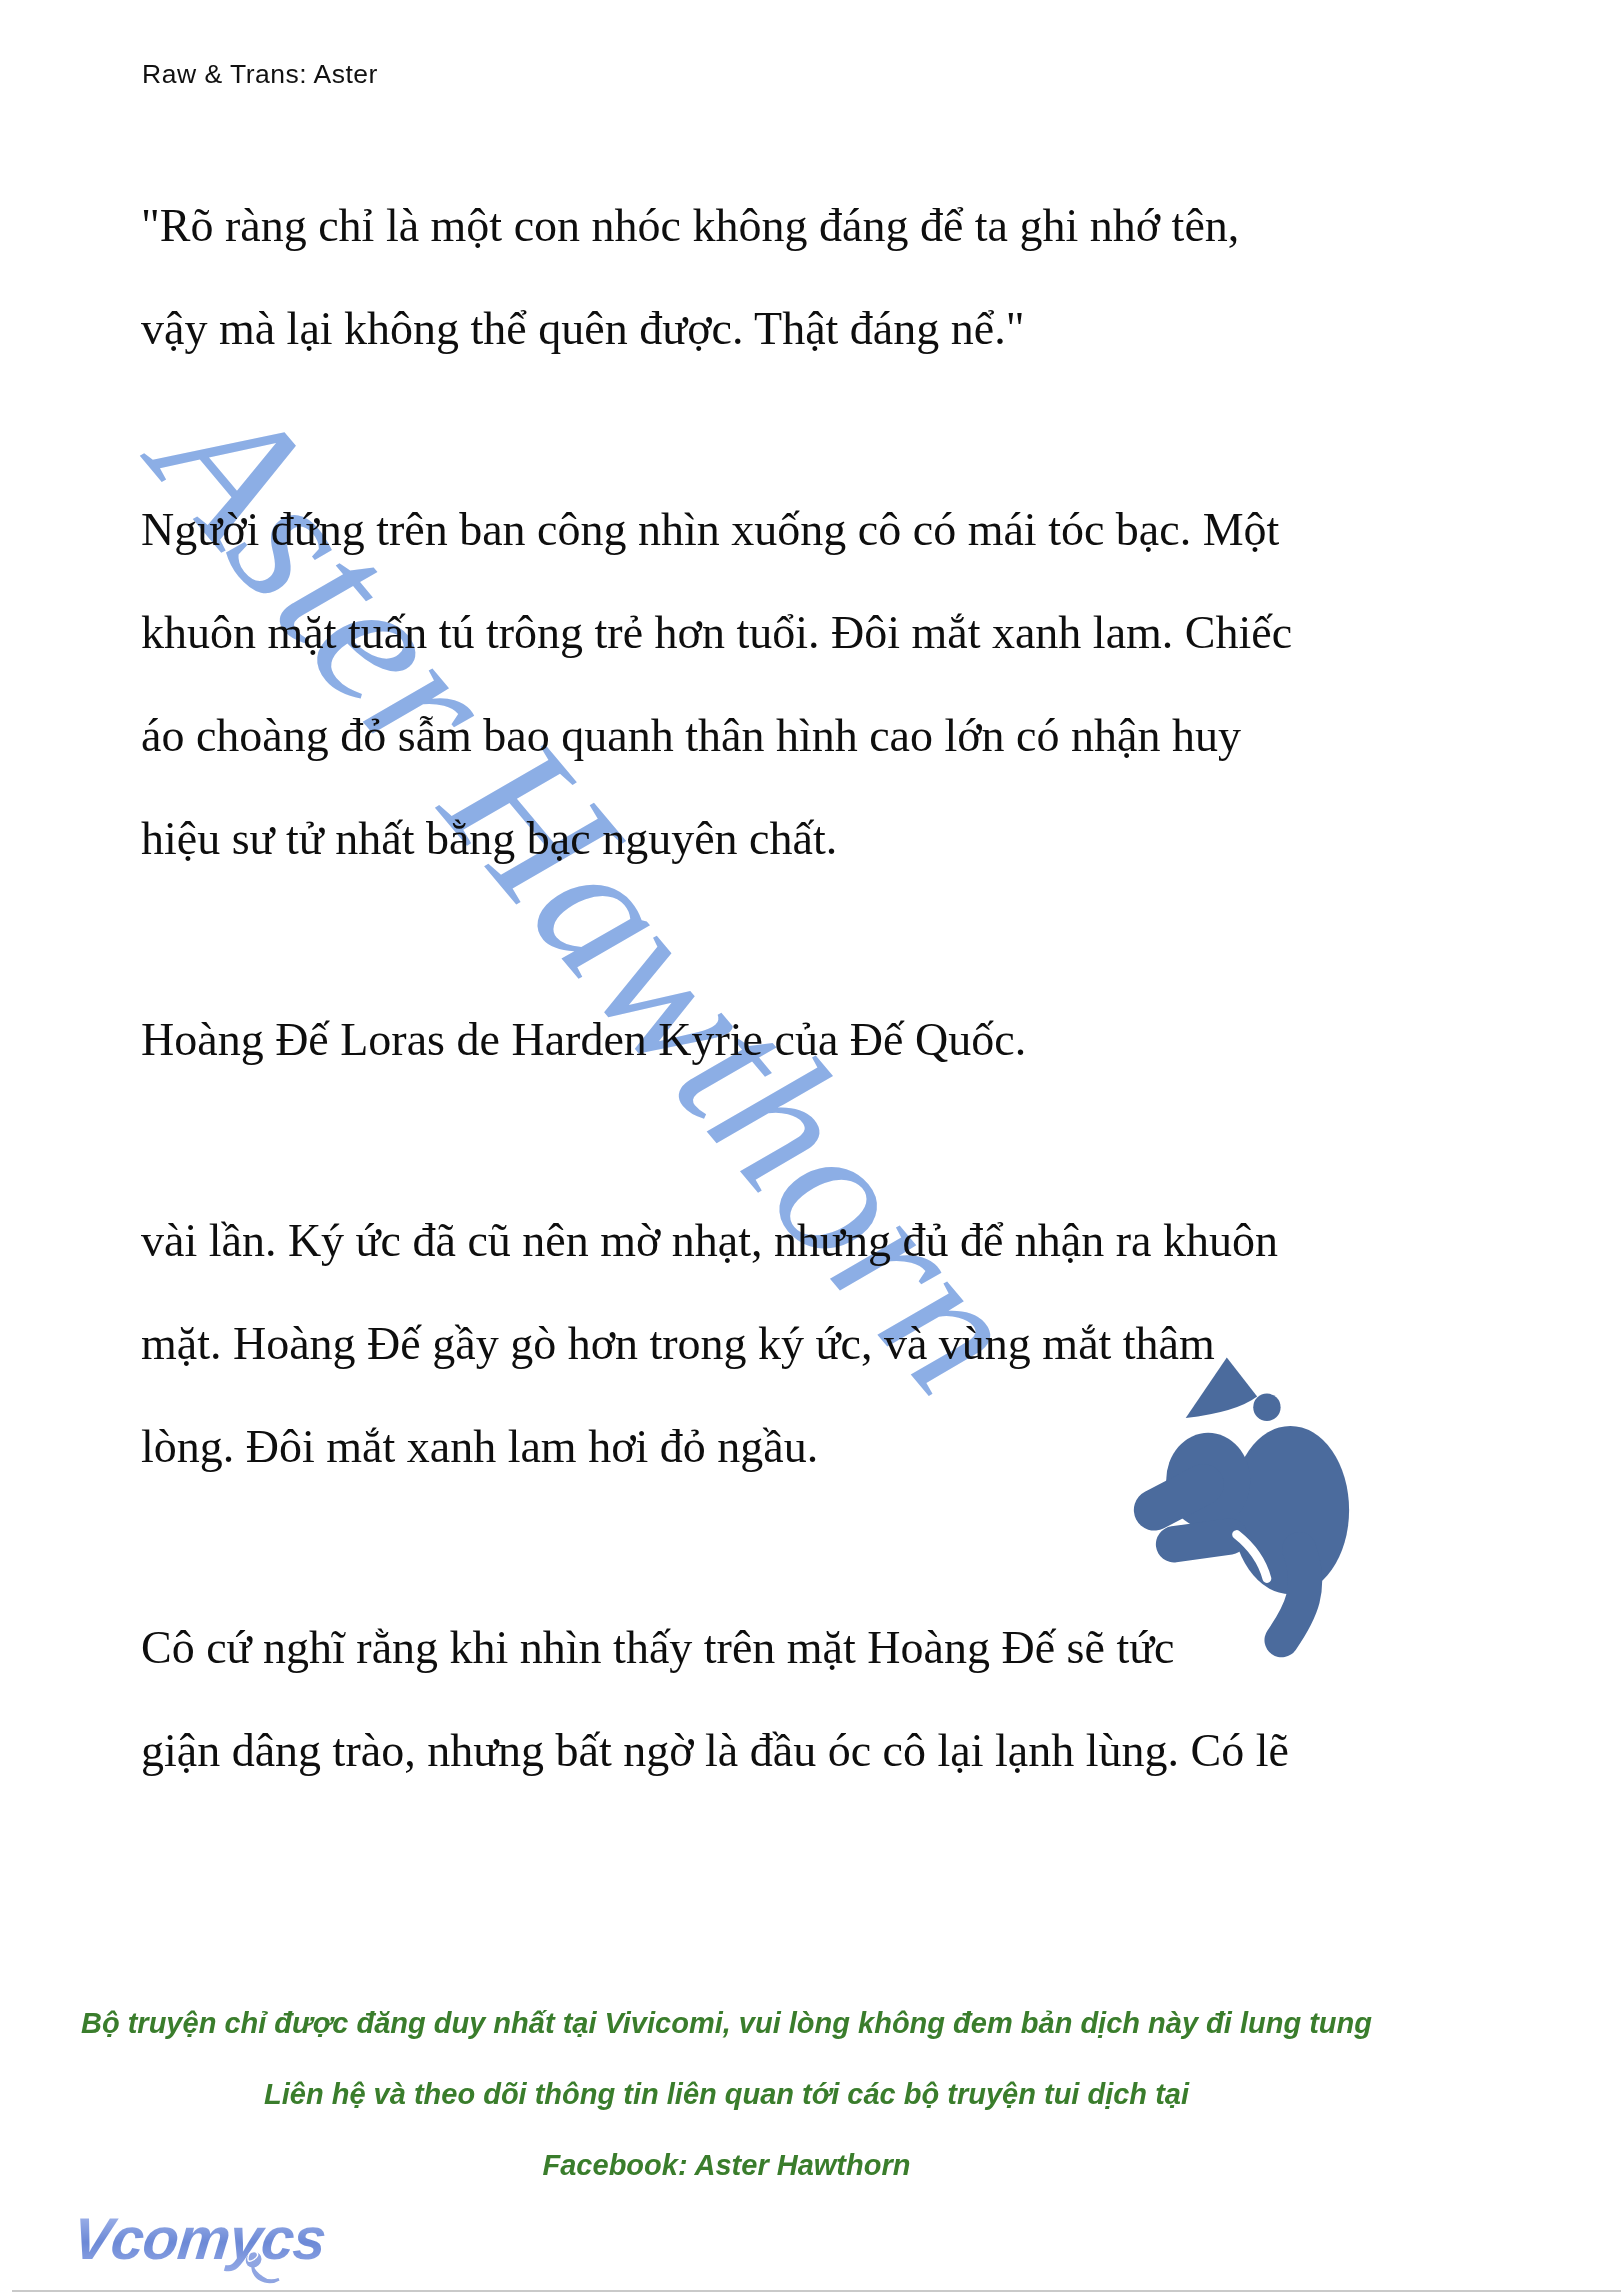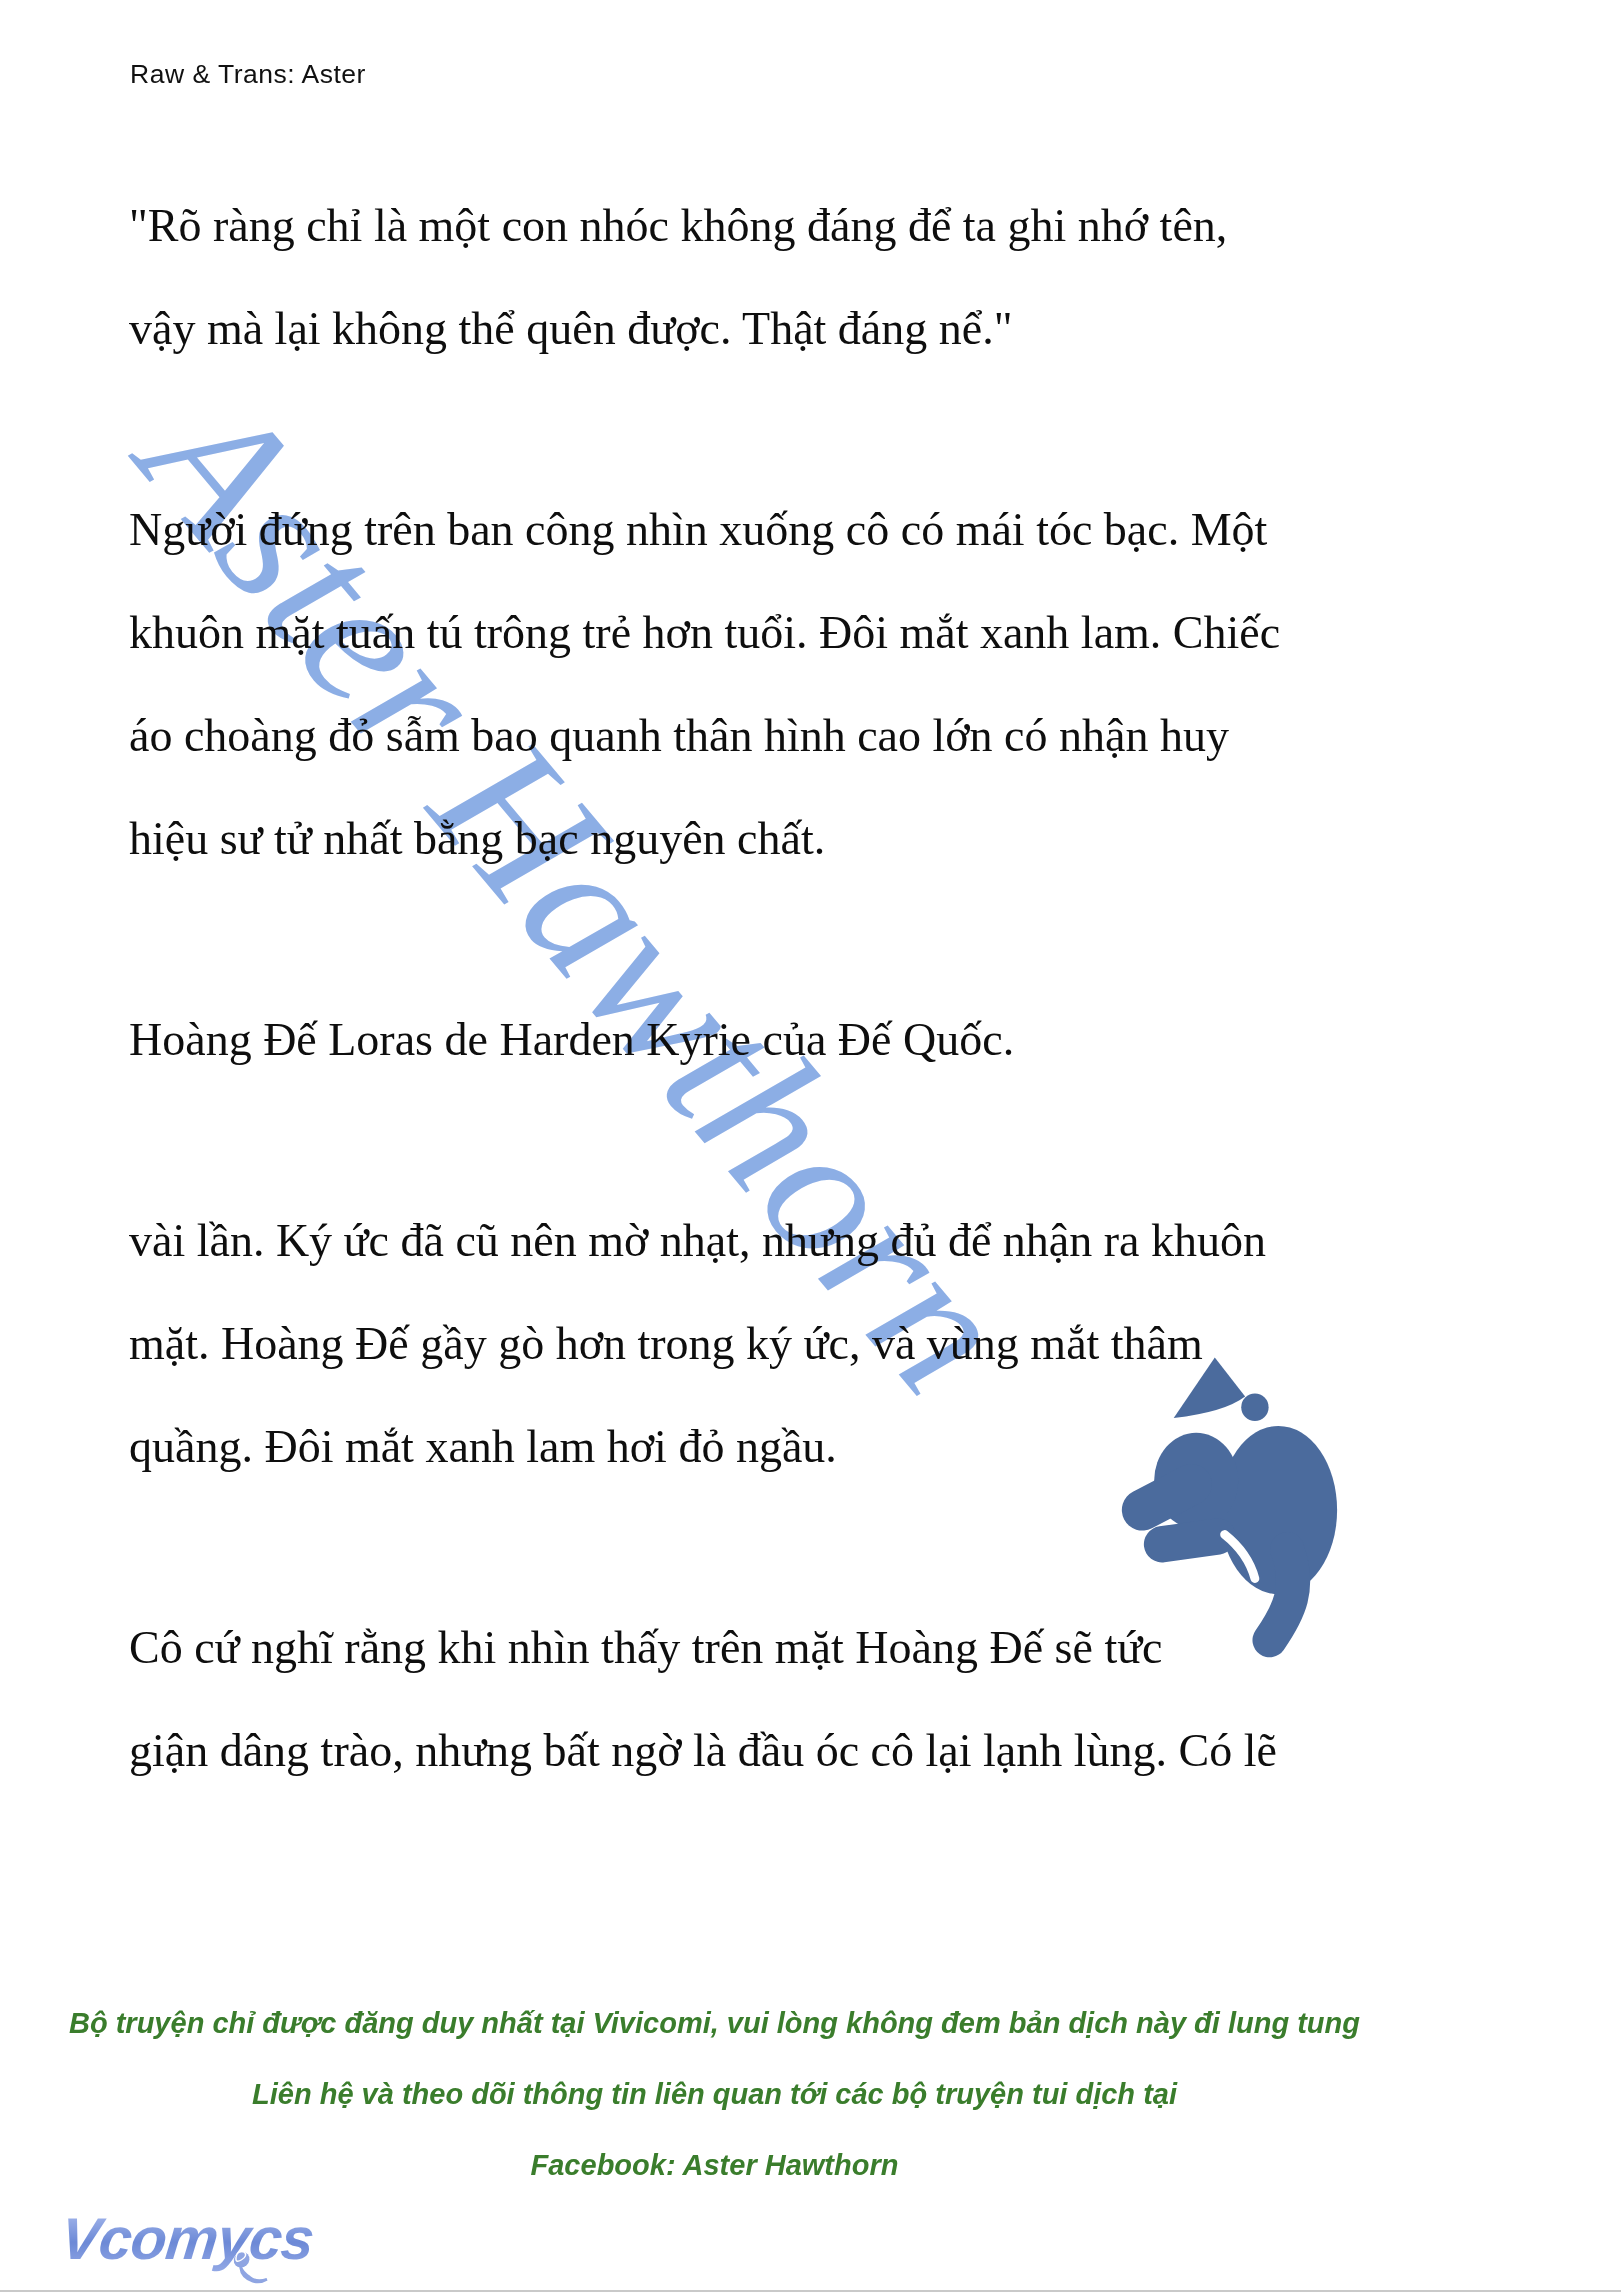--- a/index.html
+++ b/index.html
@@ -1,21 +1,21 @@
 <!DOCTYPE html>
 <html><head>
 <meta charset="utf-8">
 <style>
   html,body{margin:0;padding:0;}
   body{
     width:1621px;height:2293px;position:relative;background:#ffffff;
     overflow:hidden;font-family:"Liberation Serif", serif;
     --wm-color:#7da3e2;--cat-color:#4b6b9d;--footer-color:#3a7d2c;
   }
-  .page{position:absolute;inset:0;}
+  .page{position:absolute;inset:0;margin-left:12px;}
   .header-credit{
     position:absolute;left:130px;top:59px;
     font-family:"Liberation Sans", sans-serif;
     font-size:26.5px;color:#111;letter-spacing:0.5px;
   }
   .watermark{
     position:absolute;left:257px;top:361px;z-index:1;
     font-family:"Liberation Serif", serif;font-style:italic;
     font-size:191px;line-height:1;white-space:nowrap;
     color:var(--wm-color);opacity:.88;
@@ -70,21 +70,21 @@
         <div class="line">khuôn mặt tuấn tú trông trẻ hơn tuổi. Đôi mắt xanh lam. Chiếc</div>
         <div class="line">áo choàng đỏ sẫm bao quanh thân hình cao lớn có nhận huy</div>
         <div class="line">hiệu sư tử nhất bằng bạc nguyên chất.</div>
       </div>
       <div class="paragraph">
         <div class="line">Hoàng Đế Loras de Harden Kyrie của Đế Quốc.</div>
       </div>
       <div class="paragraph">
         <div class="line">vài lần. Ký ức đã cũ nên mờ nhạt, nhưng đủ để nhận ra khuôn</div>
         <div class="line">mặt. Hoàng Đế gầy gò hơn trong ký ức, và vùng mắt thâm</div>
-        <div class="line">quầng. Đôi mắt xanh lam hơi đỏ ngầu.</div>
+        <div class="line">lòng. Đôi mắt xanh lam hơi đỏ ngầu.</div>
       </div>
       <div class="paragraph">
         <div class="line">Cô cứ nghĩ rằng khi nhìn thấy trên mặt Hoàng Đế sẽ tức</div>
         <div class="line">giận dâng trào, nhưng bất ngờ là đầu óc cô lại lạnh lùng. Có lẽ</div>
       </div>
     </div>
 
   <svg class="cat-image" width="227" height="314" viewBox="0 0 232 320" aria-hidden="true">
 
     <ellipse cx="167" cy="158" rx="60" ry="86" fill="currentColor"></ellipse>

